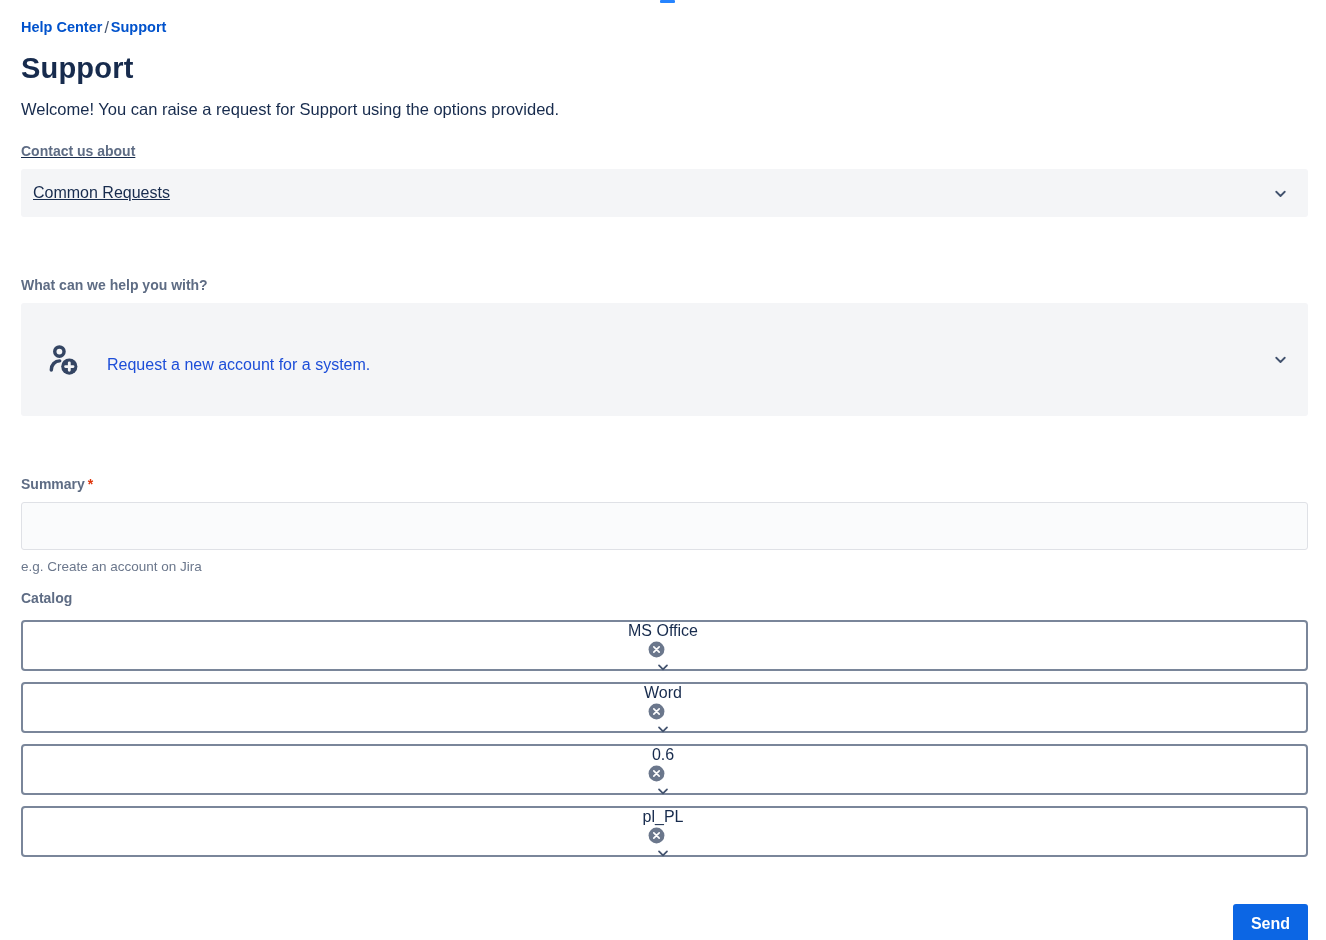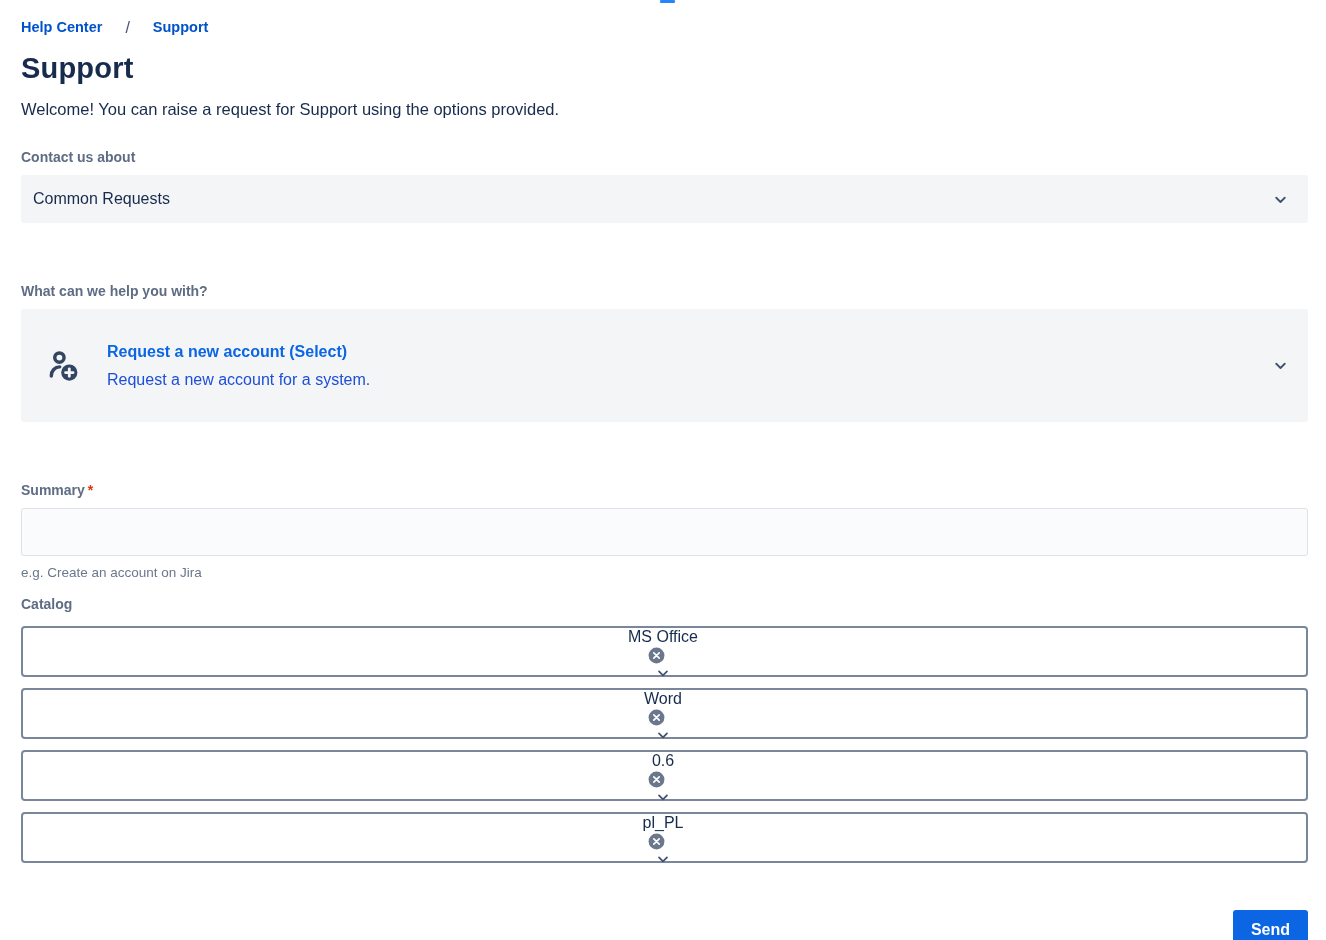--- a/index.html
+++ b/index.html
@@ -21,21 +21,21 @@
     height: 3px;
     background: #2684FF;
     border-radius: 1px;
   }
   .page { padding: 18px 18px 0 21px; }
 
   
   .breadcrumb {
     display: flex;
     align-items: center;
-    gap: 23px;
+    gap: 2px;
     font-size: 14.5px;
     font-weight: 700;
     line-height: 19px;
     margin-bottom: 14px;
   }
   .breadcrumb a {
     color: #0052CC;
     text-decoration: none;
     cursor: pointer;
   }
@@ -55,21 +55,21 @@
     letter-spacing: 0.2px;
   }
   .welcome {
     font-size: 16.5px;
     line-height: 19px;
     color: #172B4D;
   }
 
   
   .group { margin-top: 60px; }
-  .group.first { margin-top: 30px; }
+  .group.first { margin-top: 24px; text-decoration: underline; }
   .group.tight { }
   .group.tighter { margin-top: 15px; }
   .field-label {
     font-size: 14px;
     line-height: 17px;
     font-weight: 700;
     color: #5E6C84;
     margin-bottom: 9px;
   }
   .req { color: #DE350B; margin-left: 3px; }
@@ -229,21 +229,20 @@
     <div class="type-card">
       <span style="color:#344563; display:flex;">
         <svg width="36" height="38" viewBox="0 0 24 24" fill="none">
           <circle cx="9.6" cy="6.4" r="3.1" stroke="currentColor" stroke-width="2.3"></circle>
           <path d="M4.2 18.6c0-3.4 2.4-5.9 5.6-6" stroke="currentColor" stroke-width="2.3" stroke-linecap="round"></path>
           <circle cx="16.2" cy="16.4" r="5.4" fill="currentColor"></circle>
           <path d="M16.2 13.9v5M13.7 16.4h5" stroke="#F4F5F7" stroke-width="1.9" stroke-linecap="round"></path>
         </svg>
       </span>
       <span class="texts">
-        <div class="type-title">Request a new account (Select)</div>
         <div class="type-desc">Request a new account for a system.</div>
       </span>
       <span class="chev">
         <svg width="17" height="17" viewBox="0 0 24 24">
             <path d="M6 9.5l6 6 6-6" fill="none" stroke="currentColor" stroke-width="2.6" stroke-linecap="round" stroke-linejoin="round"></path>
           </svg>
       </span>
     </div>
   </div>
 

